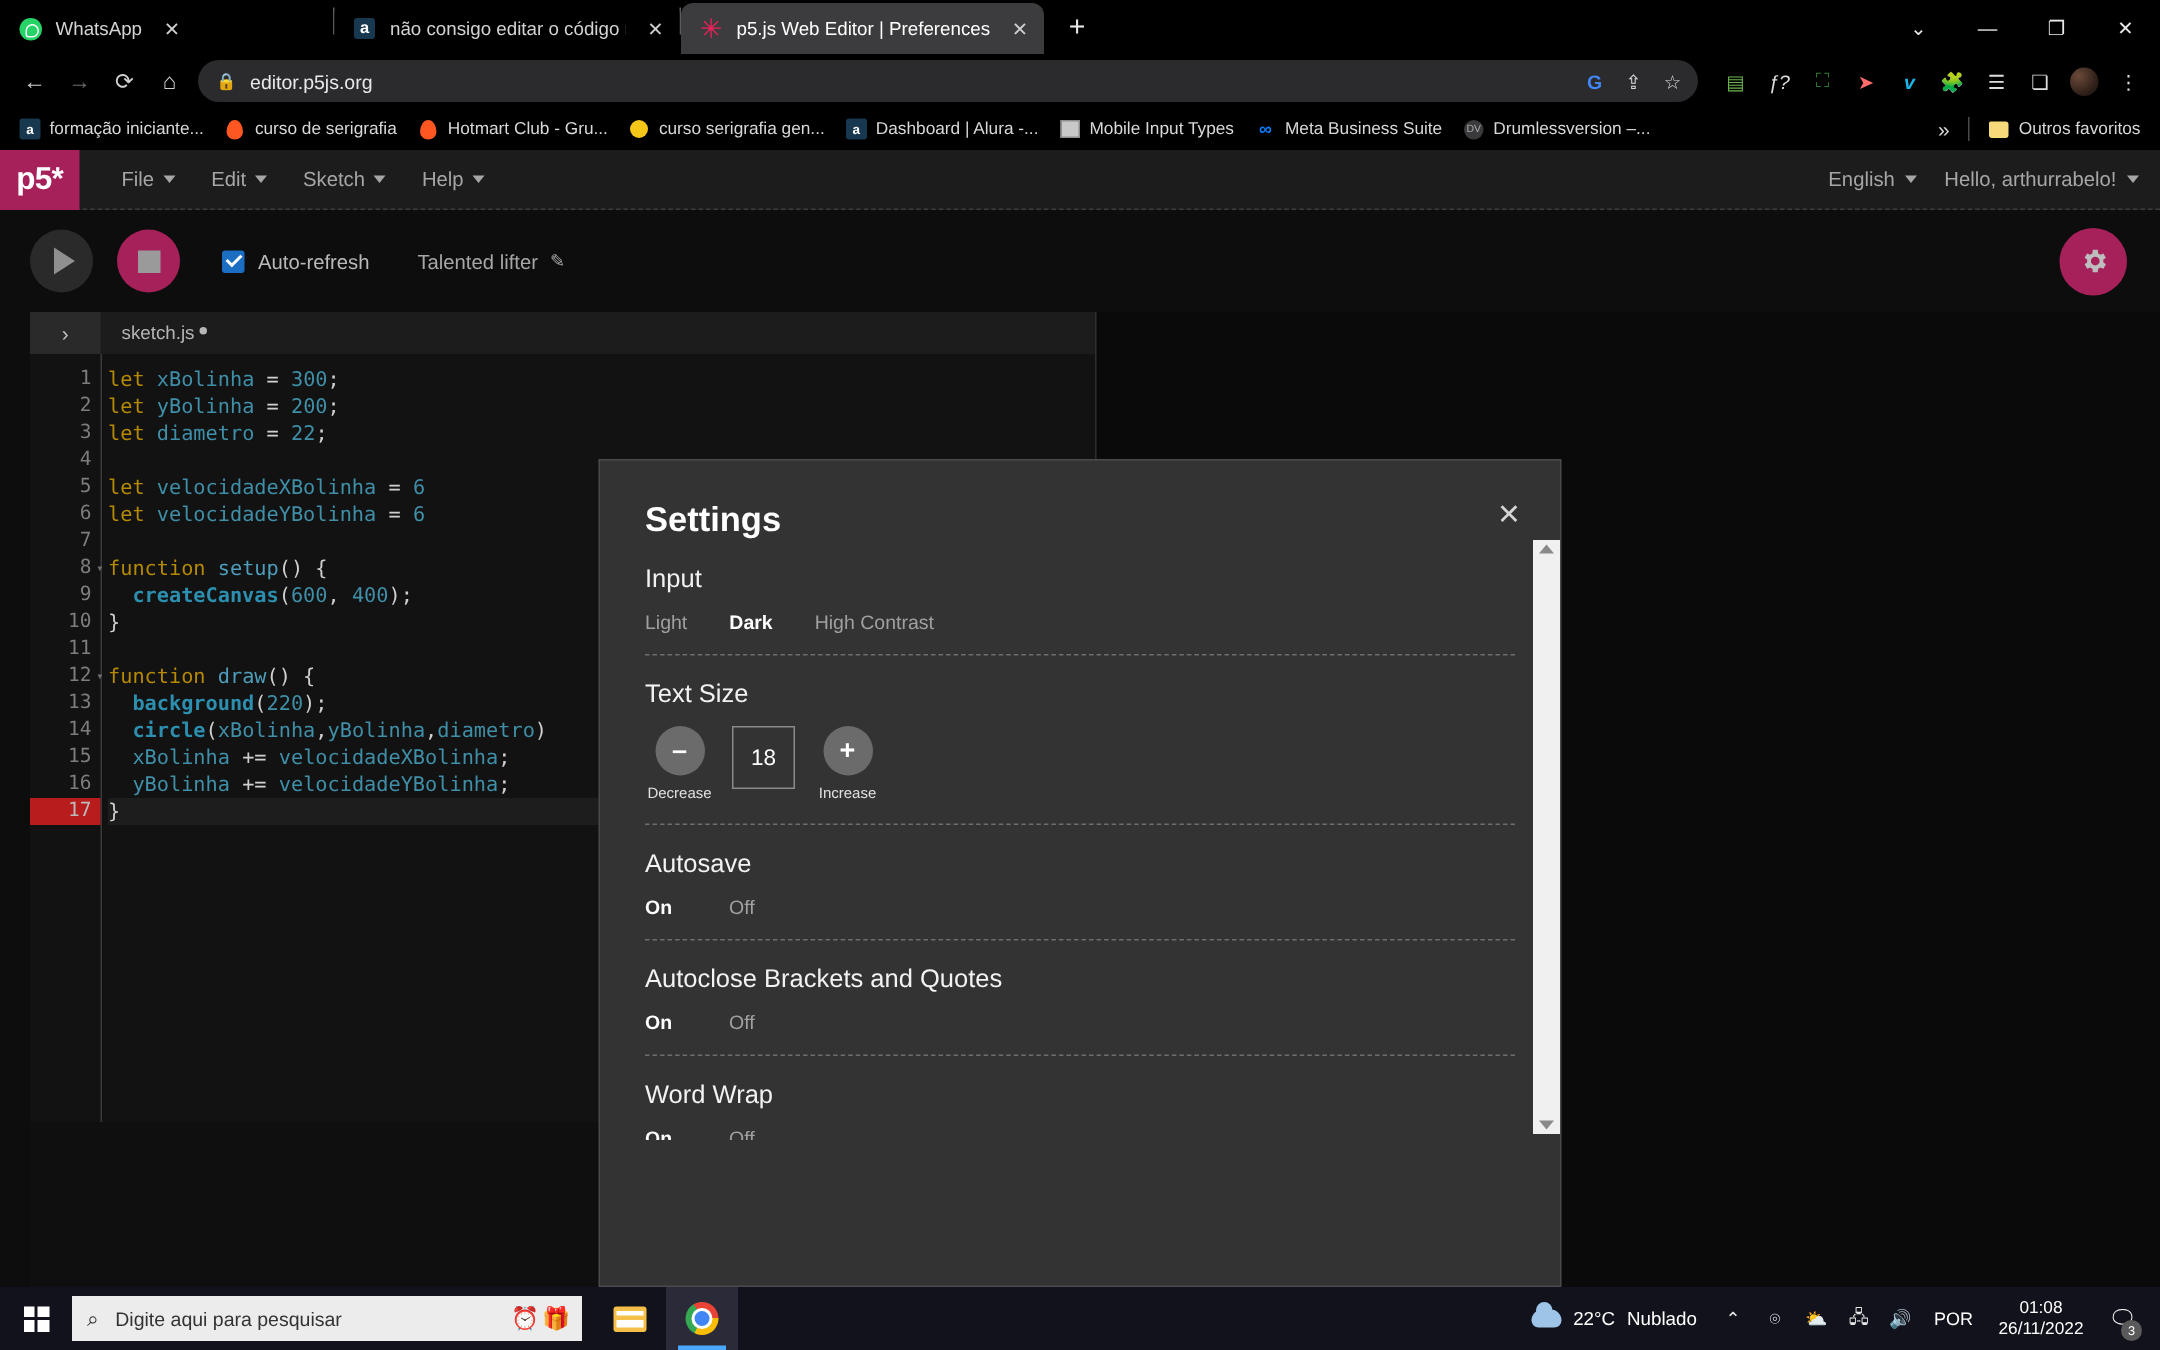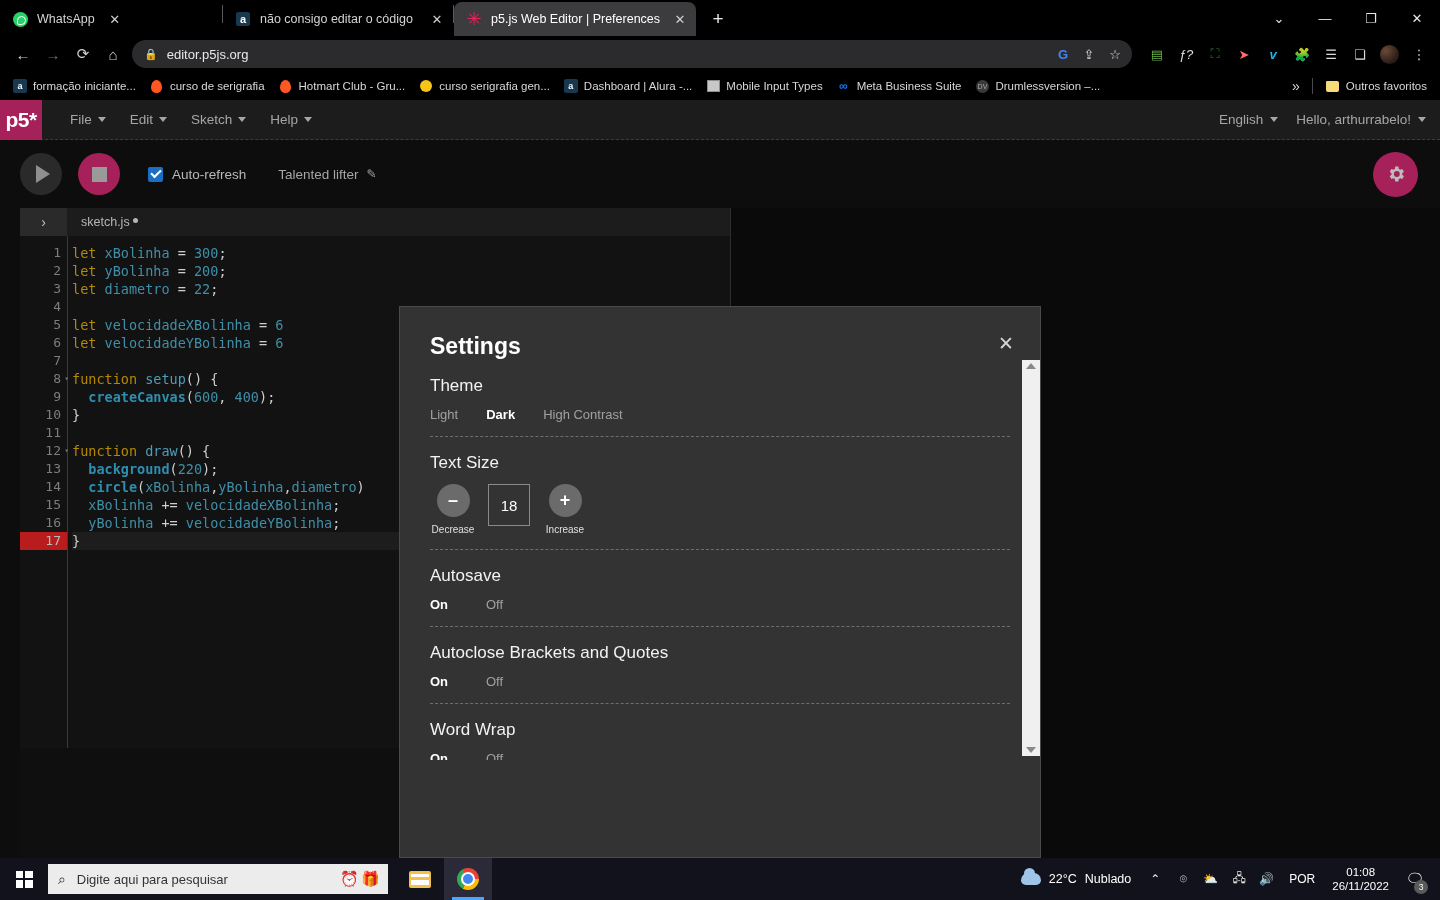--- a/index.html
+++ b/index.html
@@ -62,21 +62,21 @@
   .fav-coin{width:12px;height:12px;border-radius:50%;background:#f5c518;}
   .fav-mobile{width:13px;height:12px;background:#c8c8c8;border:1px solid #8d8d8d;}
   .fav-meta{color:#0a7cff;font-size:12px;font-weight:700;}
   .fav-dr{width:13px;height:13px;border-radius:50%;background:#3a3a3c;color:#aaa;font-size:7px;display:flex;align-items:center;justify-content:center;}
   .fav-folder{width:13px;height:11px;background:#f5d97a;border-radius:1px 2px 2px 2px;}
 
   
   .page { position:absolute; left:0; top:100px; width:1440px; height:768px; background:#0d0d0d; }
   .p5nav { height:40px; background:#1c1c1c; display:flex; align-items:center; position:relative;
            border-bottom:1px dashed #3d3d3d; }
-  .p5logo { width:42px; height:40px; background:#a6205a; color:#fff; display:flex; align-items:center;
+  .p5logo { width:53px; height:40px; background:#a6205a; color:#fff; display:flex; align-items:center;
             justify-content:center; font-size:21px; font-weight:700; letter-spacing:-0.5px;}
   .p5menu { display:flex; align-items:center; gap:4px; margin-left:18px; }
   .p5menu .mi { color:#a6a6a6; font-size:13.5px; padding:4px 10px; display:flex; align-items:center; gap:6px;}
   .caret { width:0;height:0;border-left:4px solid transparent;border-right:4px solid transparent;border-top:5px solid #a6a6a6;}
   .p5nav-right { position:absolute; right:14px; display:flex; align-items:center; gap:18px; }
   .p5nav-right .mi { color:#a6a6a6; font-size:13.5px; display:flex; align-items:center; gap:7px;}
 
   .toolbar { height:68px; position:relative; display:flex; align-items:center; padding-left:20px; background:#0d0d0d;}
   .circbtn { width:42px;height:42px;border-radius:50%; display:flex;align-items:center;justify-content:center;}
   .playbtn { background:#2a2a2a; margin-right:16px;}
@@ -420,21 +420,21 @@
 
     <div class="overlay">
       <div class="modal-head">
         <div class="modal-title">Settings</div>
         <div class="modal-close">✕</div>
       </div>
 
       <div class="modal-body">
 
         <div class="sect">
-          <h3>Theme</h3>
+          <h3>Input</h3>
           <div class="opts">
             <div class="opt">Light</div>
             <div class="opt sel">Dark</div>
             <div class="opt">High Contrast</div>
           </div>
         </div>
 
         <div class="sect">
           <h3>Text Size</h3>
           <div class="size-row">

